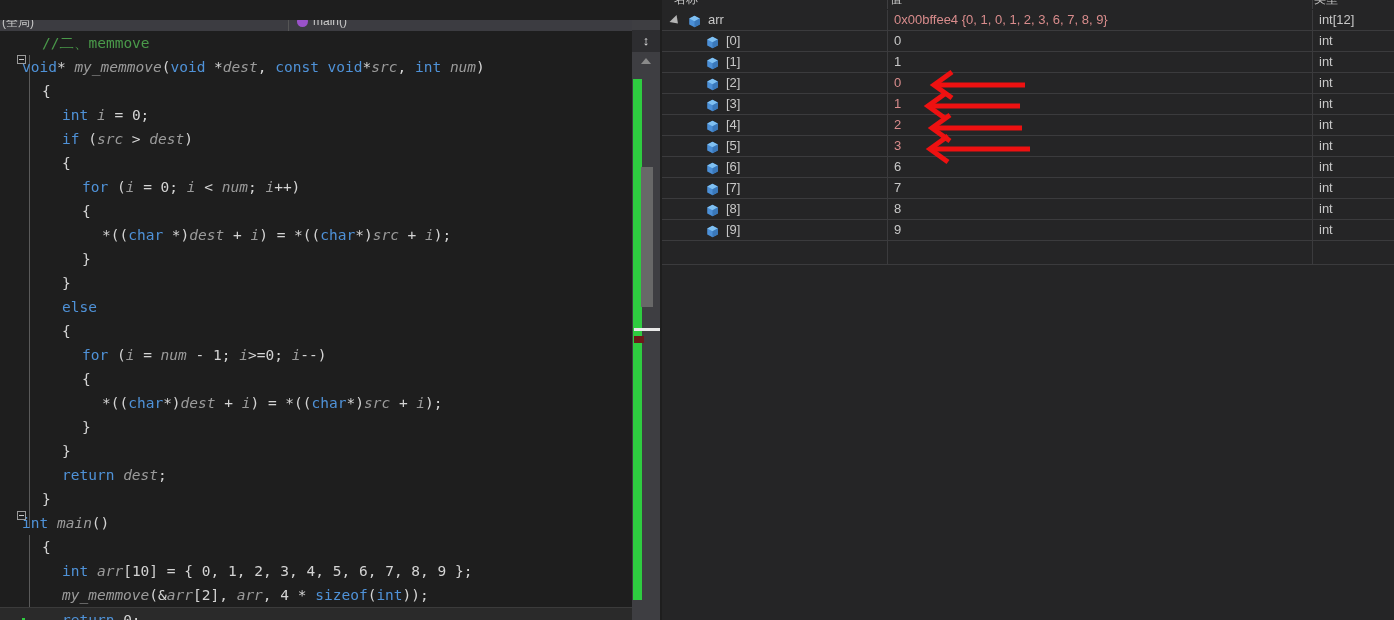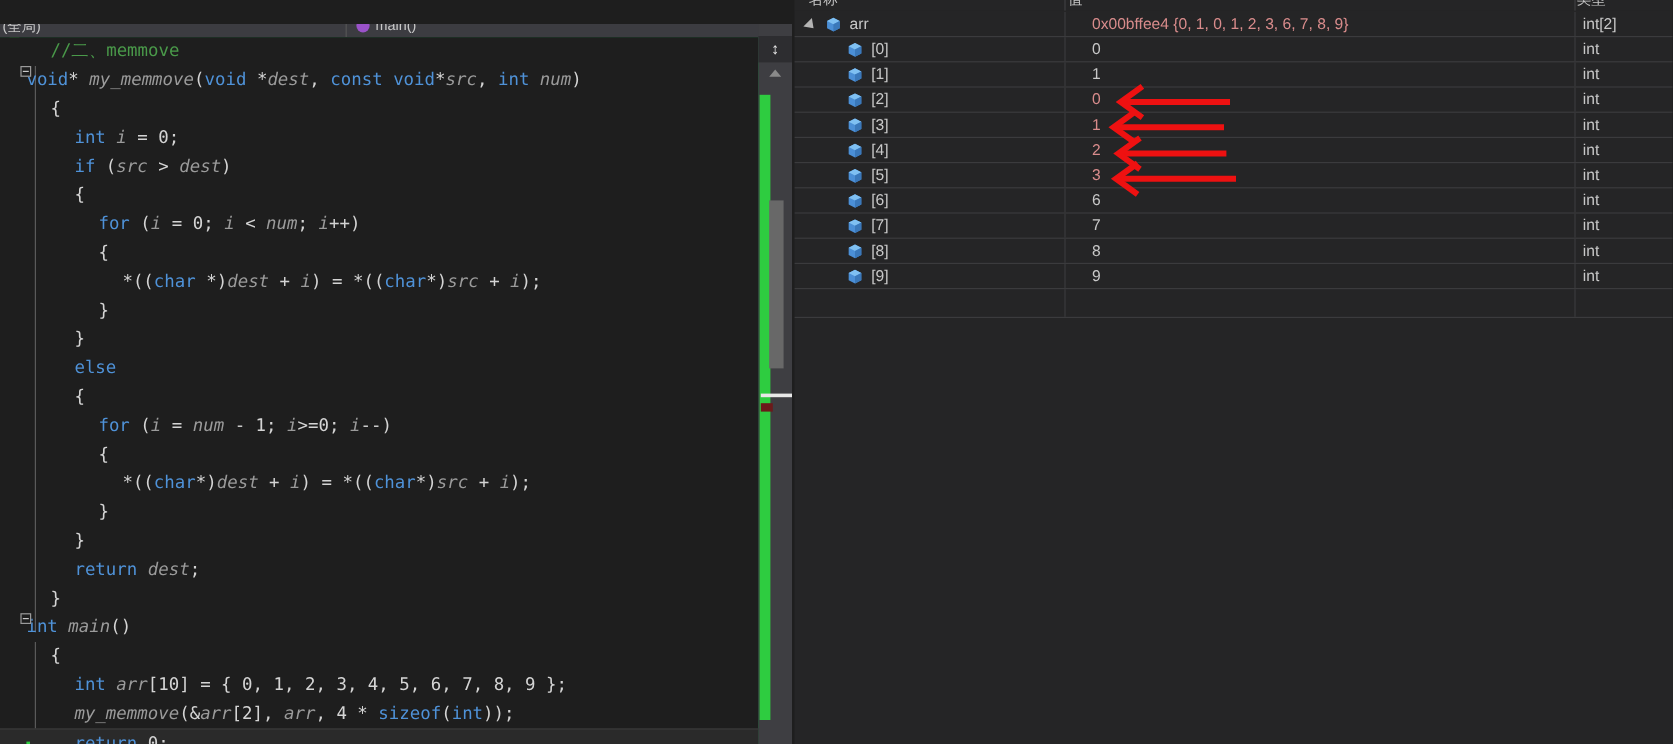--- a/index.html
+++ b/index.html
@@ -227,21 +227,21 @@
     border-bottom: 1px solid #3b3b3d;
     box-sizing: border-box;
   }
   .wrow .c-name {
     position: absolute;
     left: 0; top: 0;
     width: 225px; height: 20px;
   }
   .wrow .c-value {
     position: absolute;
-    left: 242px; top: 0;
+    left: 226px; top: 0;
     width: 424px; height: 20px;
   }
   .wrow .c-type {
     position: absolute;
     left: 651px; top: 0;
     width: 81px; height: 20px;
   }
   .wsep {
     position: absolute;
     top: 0; width: 1px; height: 20px;
@@ -350,21 +350,21 @@
                 <path d="M8 7.6 L14.5 4.3 L14.5 11.7 L8 15 Z" fill="#3a78ba"></path>
               </svg></span>
             <span class="lbl name-text root">arr</span>
           </div>
           <span class="wsep s1"></span>
           <div class="c-value">
             <span class="lbl val-x changed">0x00bffee4 {0, 1, 0, 1, 2, 3, 6, 7, 8, 9}</span>
           </div>
           <span class="wsep s2"></span>
           <div class="c-type">
-            <span class="lbl type-x">int[2]</span>
+            <span class="lbl type-x">int[12]</span>
           </div>
         </div>
         <div class="wrow">
           <div class="c-name">
             <span class="cube child"><svg viewBox="0 0 16 16" width="13" height="13">
                 <path d="M8 1 L14.5 4.3 L14.5 11.7 L8 15 L1.5 11.7 L1.5 4.3 Z" fill="#4b8fd6"></path>
                 <path d="M8 1 L14.5 4.3 L8 7.6 L1.5 4.3 Z" fill="#7fc0f2"></path>
                 <path d="M8 7.6 L14.5 4.3 L14.5 11.7 L8 15 Z" fill="#3a78ba"></path>
               </svg></span>
             <span class="lbl name-text child">[0]</span>

